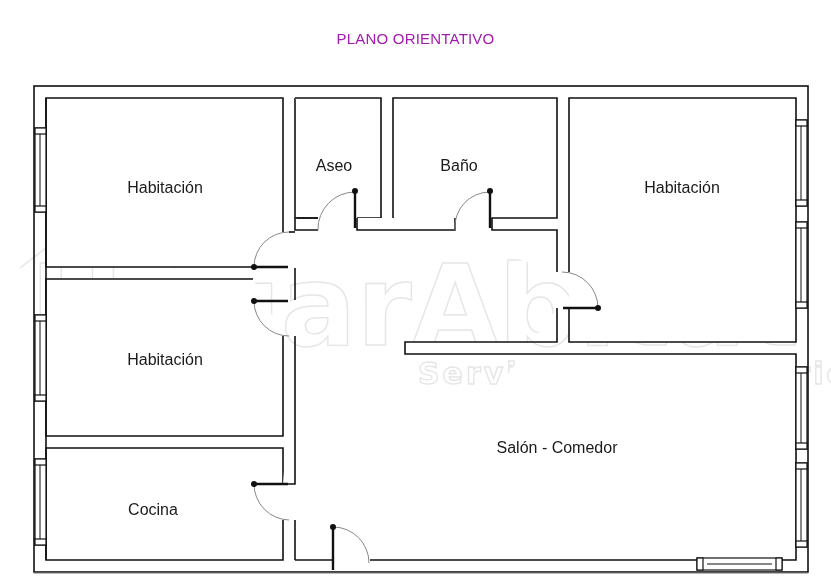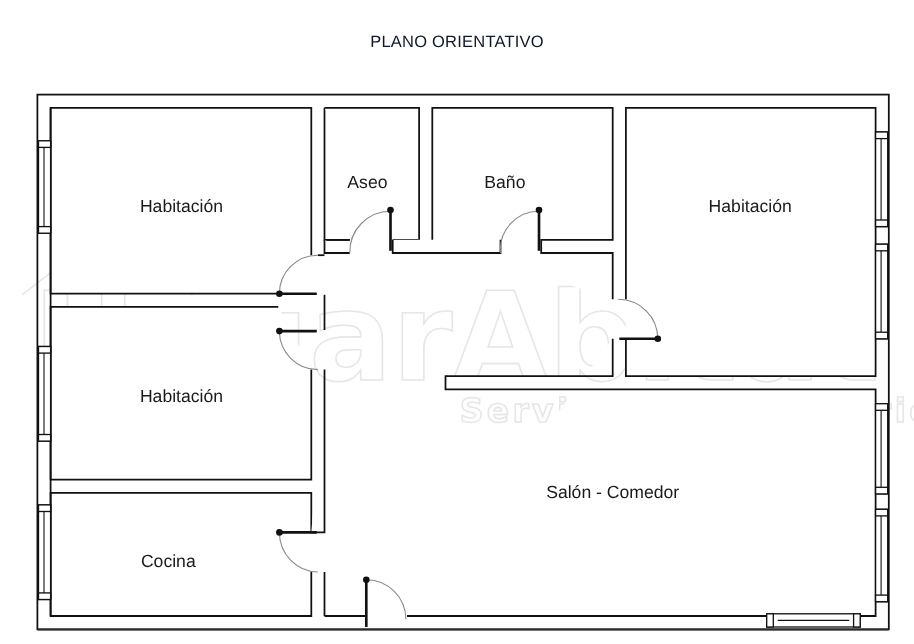--- a/index.html
+++ b/index.html
@@ -1,19 +1,19 @@
 <!DOCTYPE html>
 <html><head>
 <meta charset="utf-8">
 <style>
   html, body { margin: 0; padding: 0; background: #ffffff; }
   body { width: 831px; height: 585px; position: relative; overflow: hidden;
          font-family: "Liberation Sans", "DejaVu Sans", sans-serif; }
   .title { position: absolute; top: 30px; left: 0; width: 831px; text-align: center;
-           font-size: 15px; color: #0f172a; letter-spacing: 0.2px; }
+           font-size: 15px; color: #a21caf; letter-spacing: 0.2px; }
   svg { position: absolute; left: 0; top: 0; }
   .wall { fill: #ffffff; stroke: #111111; stroke-width: 1.6; }
   .outer { fill: none; stroke: #111; stroke-width: 1.6; }
   .outer-shadow { fill: none; stroke: #777; stroke-width: 1.2; }
   .room-label { font-family: "Liberation Sans", "DejaVu Sans", sans-serif; font-size: 16px; fill: #1a1a1a; }
   .swing { fill: none; stroke: #888; stroke-width: 1; }
   .leaf { stroke: #111; stroke-width: 2.4; }
   .hinge { fill: #111; }
   .win { fill: #fff; stroke: #111; stroke-width: 1.2; }
   .wm { font-family: "DejaVu Sans", "Liberation Sans", sans-serif; fill: none; stroke: #e6e6e6; stroke-width: 1.4; }

